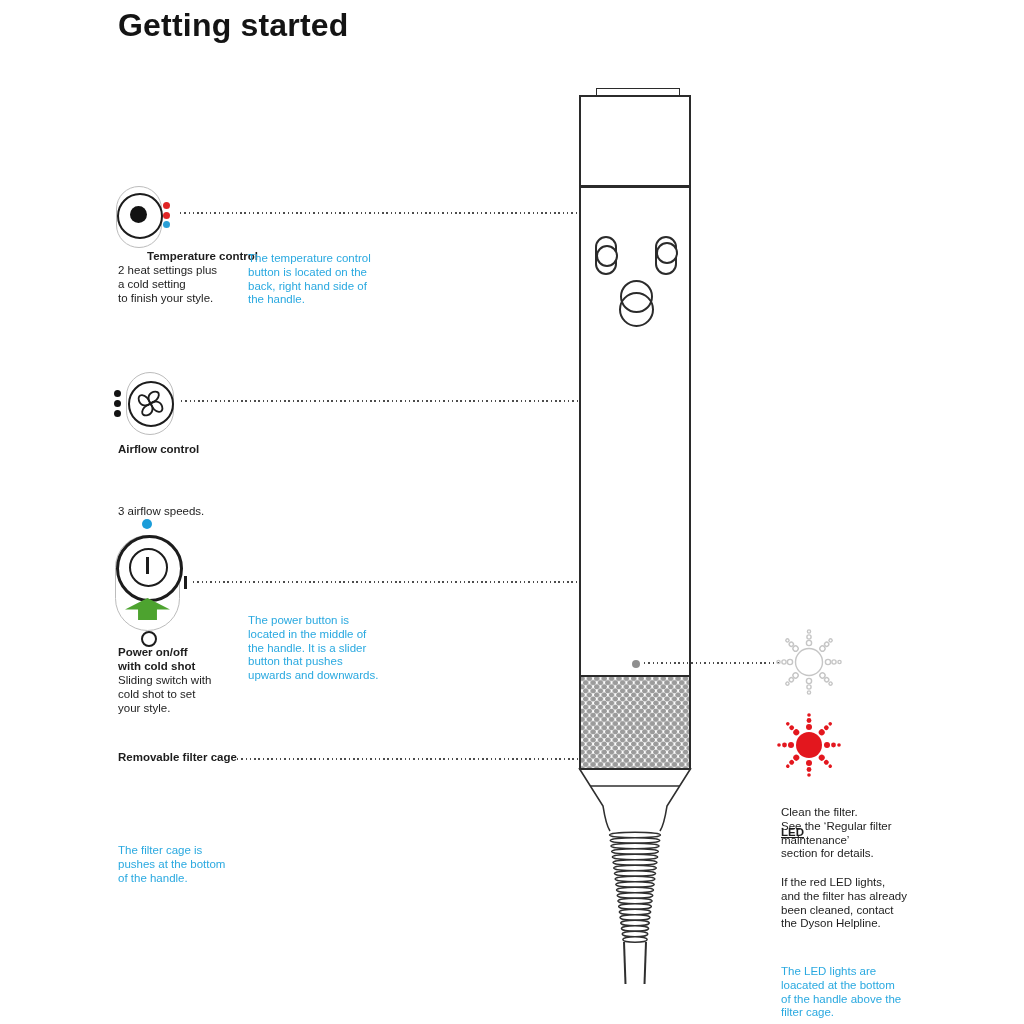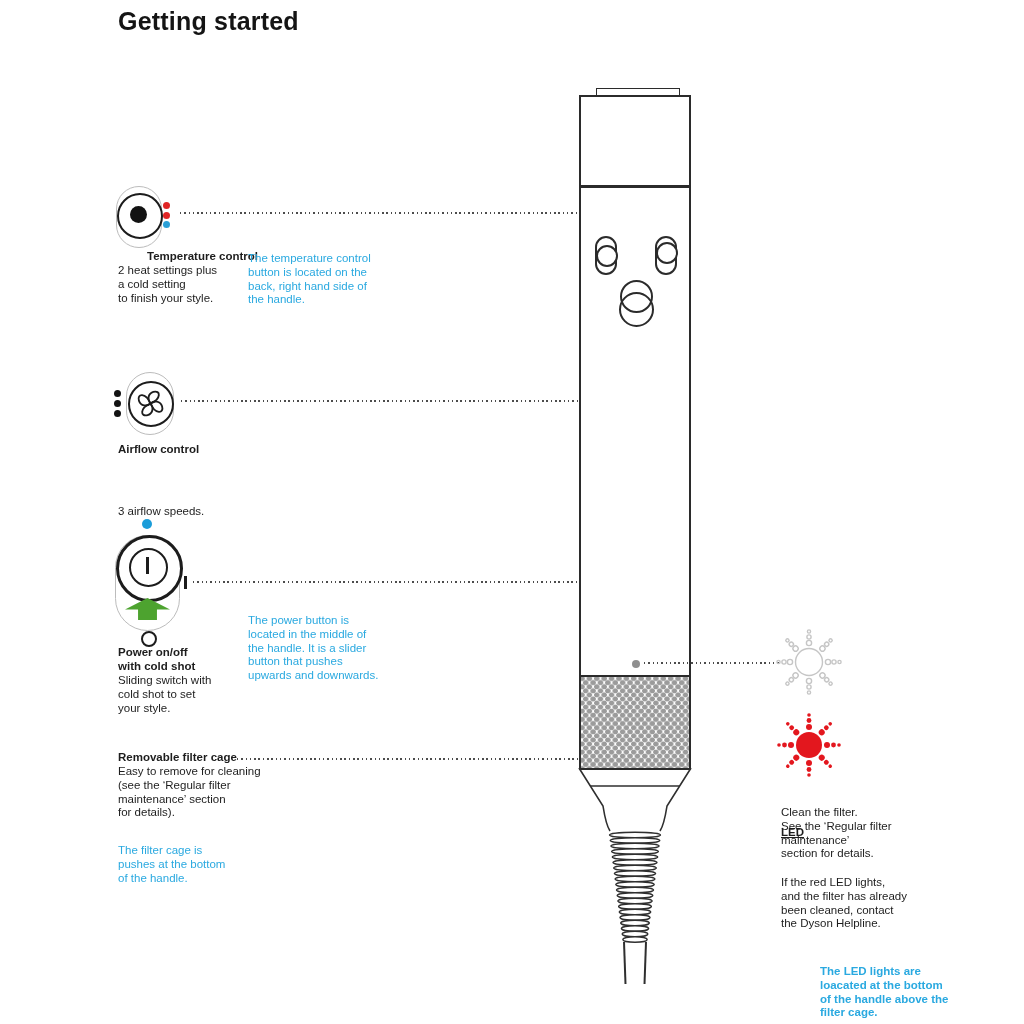--- a/index.html
+++ b/index.html
@@ -1,19 +1,19 @@
 <!DOCTYPE html>
 <html><head>
 <meta charset="utf-8">
 <style>
   html,body{margin:0;padding:0;background:#fff;}
   #canvas{position:relative;width:1024px;height:1024px;background:#fff;overflow:hidden;
           font-family:"Liberation Sans",sans-serif;color:#1d1d1d;}
   .abs{position:absolute;}
-  .title{font-size:25px;font-weight:600;color:#141414;letter-spacing:0.2px;}
+  .title{font-size:32px;font-weight:600;color:#141414;letter-spacing:0.2px;}
   .txt{font-size:11.5px;line-height:13.8px;white-space:pre-line;color:#1d1d1d;}
   .bold{font-weight:bold;}
   .blue{color:#2aa9e0;}
   .dotH{height:2px;background-image:repeating-linear-gradient(90deg,#4c4c4c 0 1.4px,transparent 1.4px 4.3px);}
   .dotV{width:2px;background-image:repeating-linear-gradient(180deg,#4c4c4c 0 1.4px,transparent 1.4px 4.3px);}
   .pill{border:1.5px solid #bcbcbc;border-radius:40px;background:#fff;}
   .circ{border-radius:50%;}
   .devline{background:#2b2b2b;}
   .devbtn{border:2px solid #2b2b2b;border-radius:12px;background:#fff;}
   .devcirc{border:2px solid #2b2b2b;border-radius:50%;background:transparent;}
@@ -85,24 +85,20 @@
 cold shot to set
 your style.</div>
   <div class="abs txt blue" style="left:248px;top:614px;">The power button is
 located in the middle of
 the handle. It is a slider
 button that pushes
 upwards and downwards.</div>
 
   <div class="abs txt bold" style="left:118px;top:751px;">Removable filter cage</div>
   <div class="abs dotH" style="left:237px;top:758px;width:343px;"></div>
-  <div class="abs txt" style="left:118px;top:765px;">Easy to remove for cleaning
-(see the ‘Regular filter
-maintenance’ section
-for details).</div>
   <div class="abs txt blue" style="left:118px;top:844px;">The filter cage is
 pushes at the bottom
 of the handle.</div>
 
   <div class="abs" style="left:596px;top:88px;width:82px;height:9px;border:1.5px solid #2b2b2b;background:#fff;"></div>
   <div class="abs" style="left:579px;top:95px;width:108px;height:671px;border:2px solid #2b2b2b;background:#fff;"></div>
   <div class="abs devline" style="left:579px;top:185px;width:112px;height:2.5px;"></div>
 
   <div class="abs devbtn" style="left:595px;top:236px;width:18px;height:35px;"></div>
   <div class="abs devcirc" style="left:596px;top:245px;width:18px;height:18px;background:#fff;"></div>
@@ -196,18 +192,18 @@
 
   <div class="abs txt bold" style="left:781px;top:826px;text-decoration:underline;">LED</div>
   <div class="abs txt" style="left:781px;top:806px;">Clean the filter.
 See the ‘Regular filter
 maintenance’
 section for details.</div>
   <div class="abs txt" style="left:781px;top:876px;">If the red LED lights,
 and the filter has already
 been cleaned, contact
 the Dyson Helpline.</div>
-  <div class="abs txt blue" style="left:820px;top:965px;font-weight:bold;">The LED lights are
+  <div class="abs txt blue" style="left:781px;top:965px;">The LED lights are
 loacated at the bottom
 of the handle above the
 filter cage.</div>
 
 </div>
 
 </body></html>

